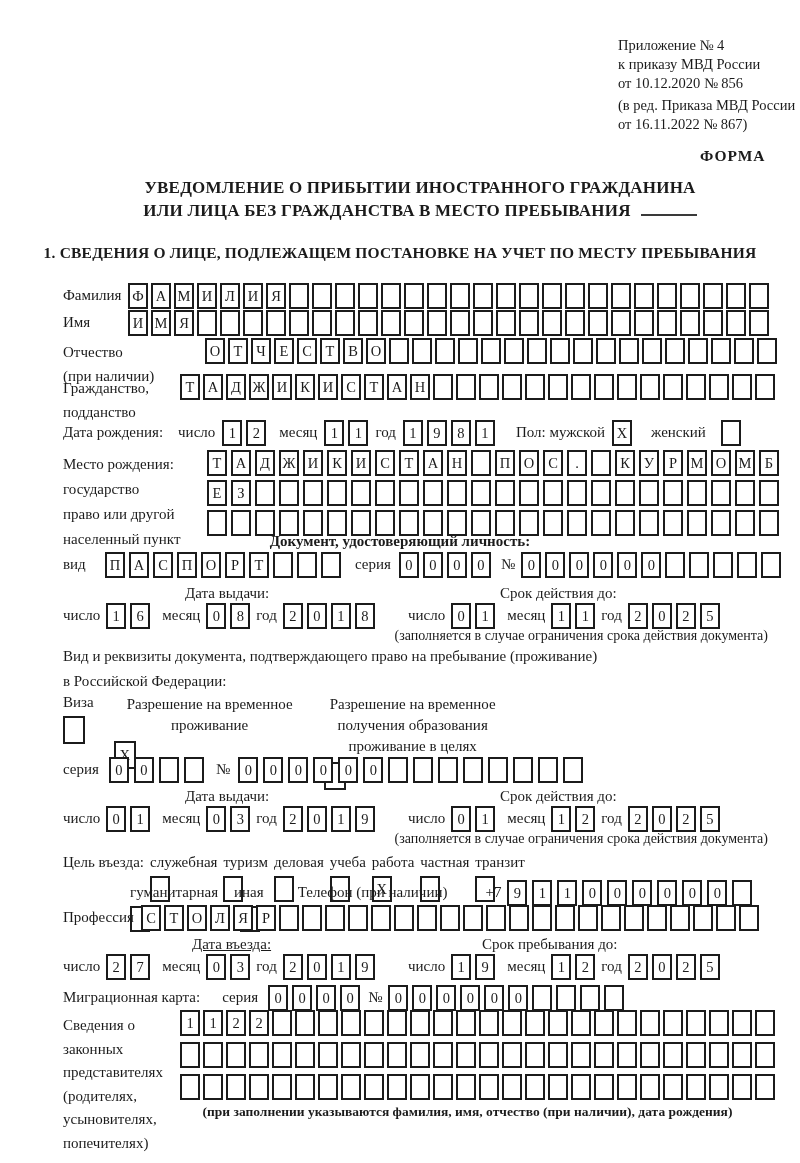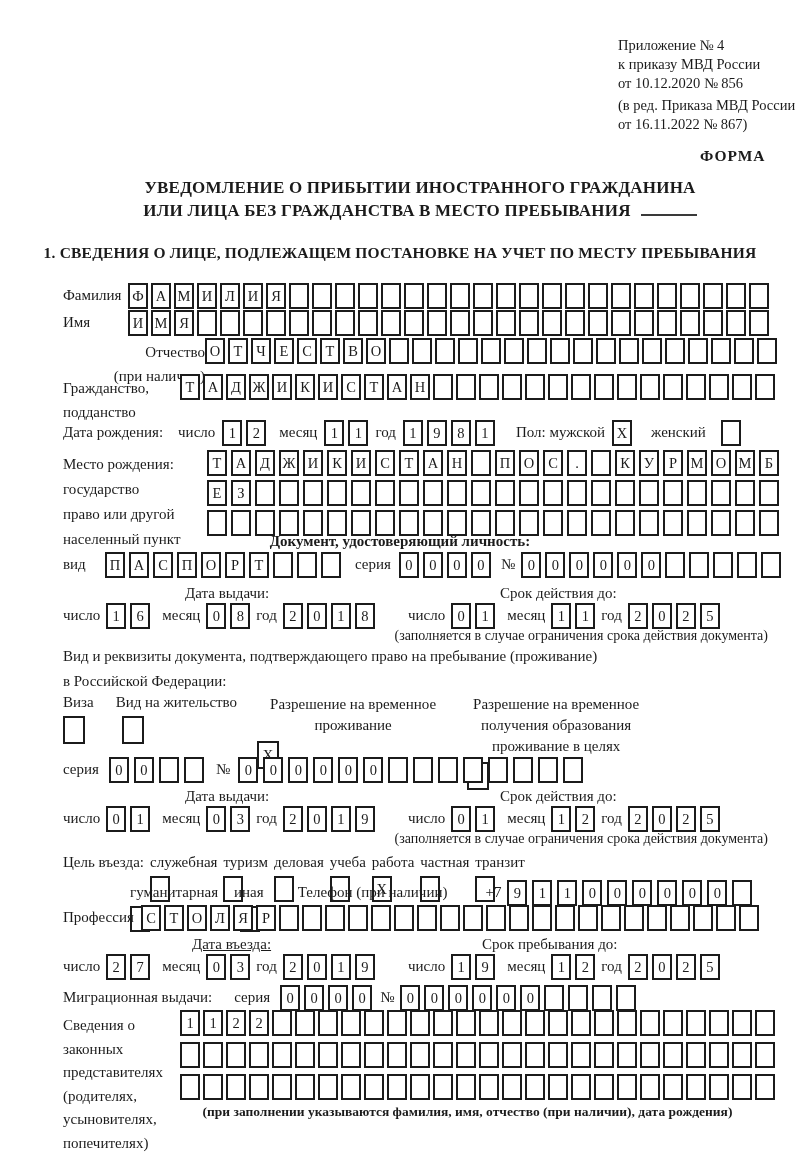--- a/index.html
+++ b/index.html
@@ -113,21 +113,21 @@
         <span class="cell"></span>
         <span class="cell"></span>
         <span class="cell"></span>
         <span class="cell"></span>
         <span class="cell"></span>
         <span class="cell"></span>
       </span>
   </div>
 
   <div class="row" style="top:338px;left:63px;">
-    <span class="lblcol" style="width:142px;text-align:right;">
+    <span class="lblcol" style="width:142px;">
       <div>Отчество</div>
       <div>(при наличии)</div>
     </span>
     <span class="cells">
         <span class="cell">О</span>
         <span class="cell">Т</span>
         <span class="cell">Ч</span>
         <span class="cell">Е</span>
         <span class="cell">С</span>
         <span class="cell">Т</span>
@@ -392,26 +392,20 @@
   <div class="abs" style="top:648px;left:63px;">Вид и реквизиты документа, подтверждающего право на пребывание (проживание)</div>
   <div class="abs" style="top:673px;left:63px;">в Российской Федерации:</div>
 
   <div class="row cb" style="top:690px;left:63px;gap:12px;">
     <span class="opt">
       <span class="lbl">Виза</span>
       <span class="cells">
           <span class="cell"></span>
         </span>
     </span>
-    <span class="opt" style="margin-left:10px;">
-      <span class="lbl">Вид на жительство</span>
-      <span class="cells" style="margin-left:6px;">
-          <span class="cell"></span>
-        </span>
-    </span>
     <span class="opt" style="margin-left:8px;">
       <span class="ctr" style="width:192px;padding-top:4px;">
         <div>Разрешение на временное</div>
         <div>проживание</div>
       </span>
       <span class="cells">
           <span class="cell">X</span>
         </span>
     </span>
     <span class="opt" style="margin-left:6px;">
@@ -642,21 +636,21 @@
       <span class="cells g4">
           <span class="cell">2</span>
           <span class="cell">0</span>
           <span class="cell">2</span>
           <span class="cell">5</span>
         </span>
     </div>
   </div>
 
   <div class="row" style="top:985px;left:63px;">
-    <span class="lbl" style="margin-right:22px;">Миграционная выдачи:</span>
+    <span class="lbl" style="margin-right:22px;">Миграционная карта:</span>
     <span class="lbl" style="margin-right:10px;">серия</span>
     <span class="cells g4">
         <span class="cell">0</span>
         <span class="cell">0</span>
         <span class="cell">0</span>
         <span class="cell">0</span>
       </span>
     <span class="lbl" style="margin:0 6px 0 8px;">№</span>
     <span class="cells g4">
         <span class="cell">0</span>

